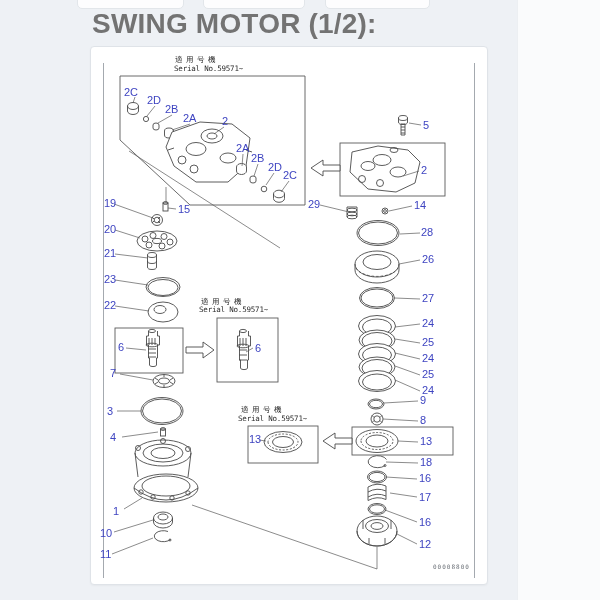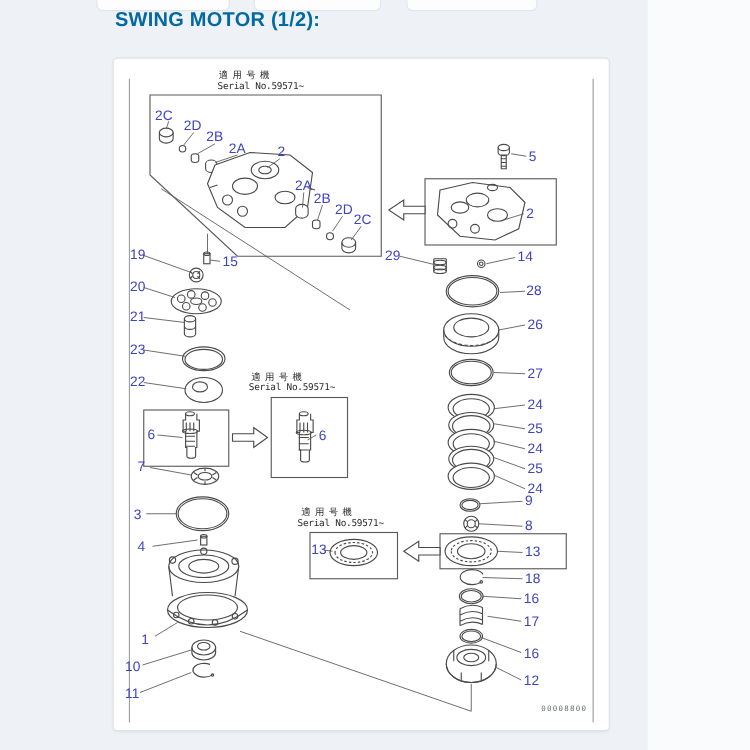--- a/index.html
+++ b/index.html
@@ -11,21 +11,21 @@
   .topcard{
     position:absolute;top:-4px;height:11px;background:#fdfdfe;
     border:1px solid #e2e6ea;border-radius:0 0 5px 5px;
   }
   .right-panel{
     position:absolute;top:0;left:517px;width:83px;height:600px;
     background:#fafbfc;border-left:1px solid #eceff2;
   }
   .page-title{
     position:absolute;left:92px;top:8px;margin:0;
-    font-size:16px;font-weight:bold;color:#0369a1;letter-spacing:.2px;
+    font-size:28px;font-weight:bold;color:#737373;letter-spacing:.2px;
   }
   .card{
     position:absolute;left:90px;top:46px;width:396px;height:537px;
     background:#ffffff;border:1px solid #dfe3e8;border-radius:4px;
     box-shadow:0 1px 2px rgba(0,0,0,.04);
   }
   svg.draw{position:absolute;left:0;top:0;}
   .ln{stroke:#4a4a4a;stroke-width:.9;fill:none;}
   .lnthin{stroke:#5a5a5a;stroke-width:.7;fill:none;}
   .fillw{fill:#ffffff;}

